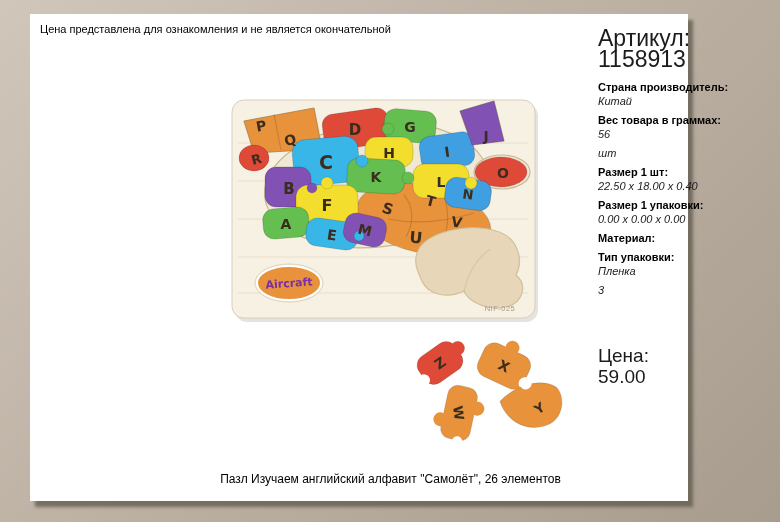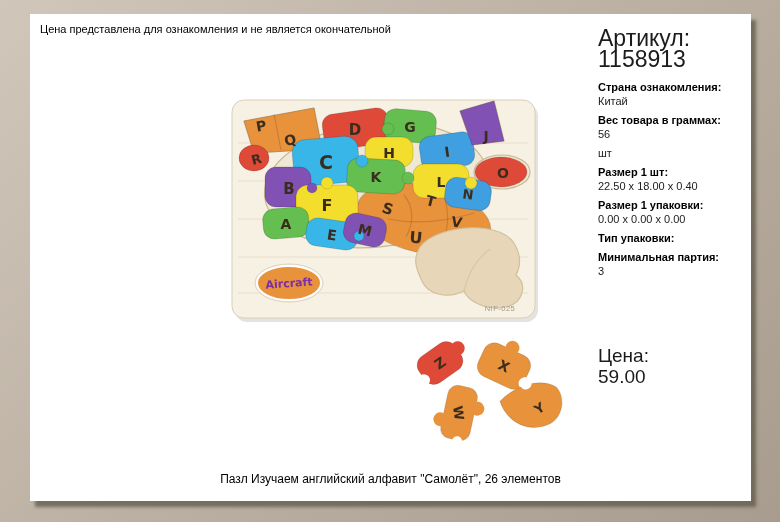--- a/index.html
+++ b/index.html
@@ -3,35 +3,35 @@
 <meta charset="utf-8">
 <style>
   html,body{margin:0;padding:0;}
   body{
     width:780px;height:522px;overflow:hidden;
     background:linear-gradient(135deg,#d0c6ba 0%,#bdb2a4 45%,#a89c8e 100%);
     font-family:"Liberation Sans",sans-serif;
     position:relative;
   }
   .card{
-    position:absolute;left:30px;top:14px;width:721px;height:487px;
+    position:absolute;left:30px;top:14px;width:658px;height:487px;
     background:#ffffff;
     box-shadow:5px 6px 3px rgba(95,88,76,0.75);
   }
   .disclaimer{
     position:absolute;left:10px;top:9px;
     font-size:11px;color:#000;white-space:nowrap;
   }
   .photo{position:absolute;left:198px;top:81px;width:340px;height:360px;}
   .right-panel{position:absolute;left:568px;top:6px;width:150px;color:#1b1b1d;}
   .artikul{position:absolute;left:0;top:8px;font-size:23px;line-height:21px;}
   .specs{position:absolute;left:0;top:61px;width:150px;}
   .spec{margin-bottom:6px;}
   .spec .lbl{font-size:11px;line-height:13px;font-weight:bold;color:#000;}
-  .spec .val{font-size:11px;line-height:13px;color:#1b1b1d;margin-top:1px;}
+  .spec .val{font-size:11px;line-height:13px;color:#1b1b1d;margin-top:1px;font-style:italic;}
   .price{position:absolute;left:0;top:325px;font-size:19px;line-height:21px;}
   .caption{
     position:absolute;left:0;top:458px;width:721px;text-align:center;
     font-size:12px;font-weight:normal;color:#000;
   }
   svg text.pz{
     font-family:"DejaVu Sans",sans-serif;font-weight:bold;fill:#3a2d1e;
     text-anchor:middle;
   }
   svg .seam{stroke:rgba(60,40,10,0.18);stroke-width:1.2;fill:none;}
@@ -172,45 +172,46 @@
   </div>
 
   <div class="right-panel">
     <div class="artikul">
       <div>Артикул:</div>
       <div>1158913</div>
     </div>
 
     <div class="specs">
       <div class="spec">
-        <div class="lbl">Страна ознакомления:</div>
+        <div class="lbl">Страна производитель:</div>
         <div class="val">Китай</div>
       </div>
       <div class="spec">
         <div class="lbl">Вес товара в граммах:</div>
         <div class="val">56</div>
       </div>
       <div class="spec">
         <div class="val">шт</div>
       </div>
       <div class="spec">
         <div class="lbl">Размер 1 шт:</div>
         <div class="val">22.50 x 18.00 x 0.40</div>
       </div>
       <div class="spec">
         <div class="lbl">Размер 1 упаковки:</div>
         <div class="val">0.00 x 0.00 x 0.00</div>
       </div>
       <div class="spec">
+        <div class="lbl">Материал:</div>
       </div>
       <div class="spec">
         <div class="lbl">Тип упаковки:</div>
-      </div>
-      <div class="spec">
-        <div class="lbl">Минимальная партия:</div>
+        <div class="val">Пленка</div>
+      </div>
+      <div class="spec">
         <div class="val">3</div>
       </div>
     </div>
 
     <div class="price">
       <div>Цена:</div>
       <div>59.00</div>
     </div>
   </div>
 

